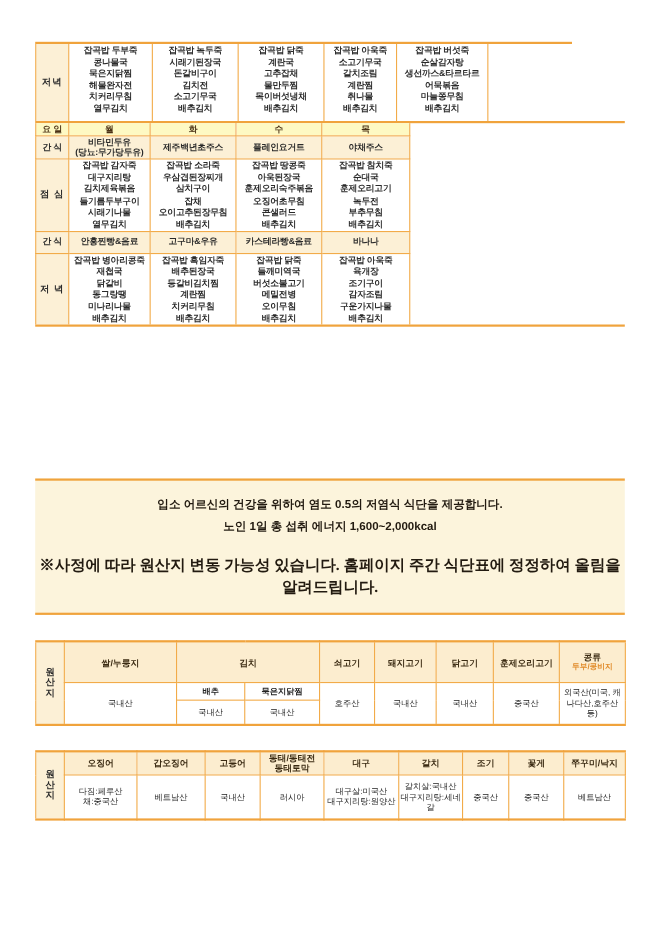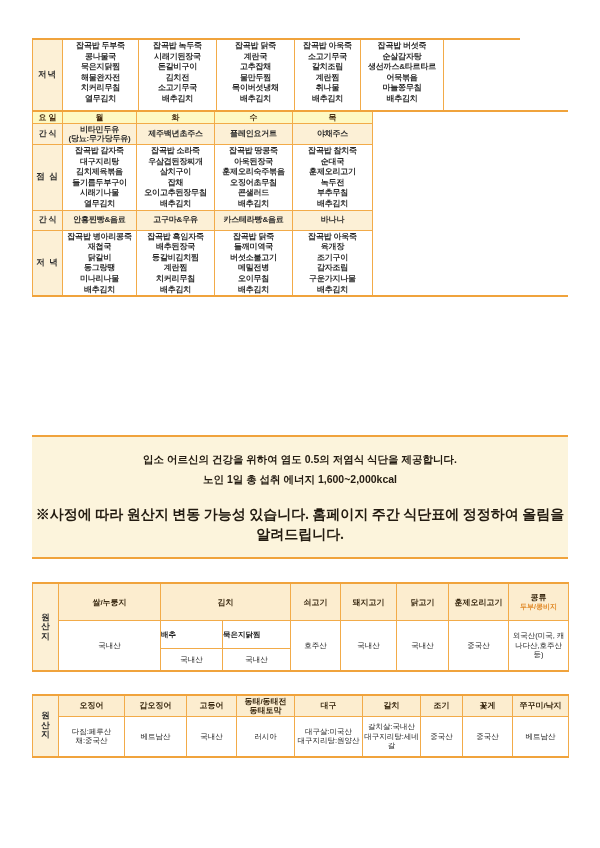--- a/index.html
+++ b/index.html
@@ -67,22 +67,22 @@
   .olabel {
     background:#fcf0d6; text-align:center; vertical-align:middle;
     font-size:8.5px; font-weight:bold; color:#2b2b2b; line-height:9.5px; white-space:pre-line;
   }
   .oh {
     background:#fcedcf; text-align:center; vertical-align:middle;
     font-size:8px; font-weight:bold; color:#3a2a12; height:22px; line-height:9px; white-space:pre-line;
   }
   .oh .sub { display:block; font-size:7px; font-weight:bold; color:#e08a28; }
   .osub {
-    background:#ffffff; text-align:left; vertical-align:middle;
-    font-size:7.5px; font-weight:bold; color:#222; height:28px;
+    background:#ffffff; text-align:center; vertical-align:middle;
+    font-size:7.5px; font-weight:bold; color:#222; height:16px;
   }
   .ov {
     background:#ffffff; text-align:center; vertical-align:middle;
     font-size:7.5px; color:#222; line-height:9.5px; white-space:pre-line; padding:1px;
   }
   .origin2 .ov { height:40px; }
   .origin1 tr.r3 .ov { height:22px; }
 
   .page-num {
     position:absolute; left:0; right:0; top:806px; text-align:center;

